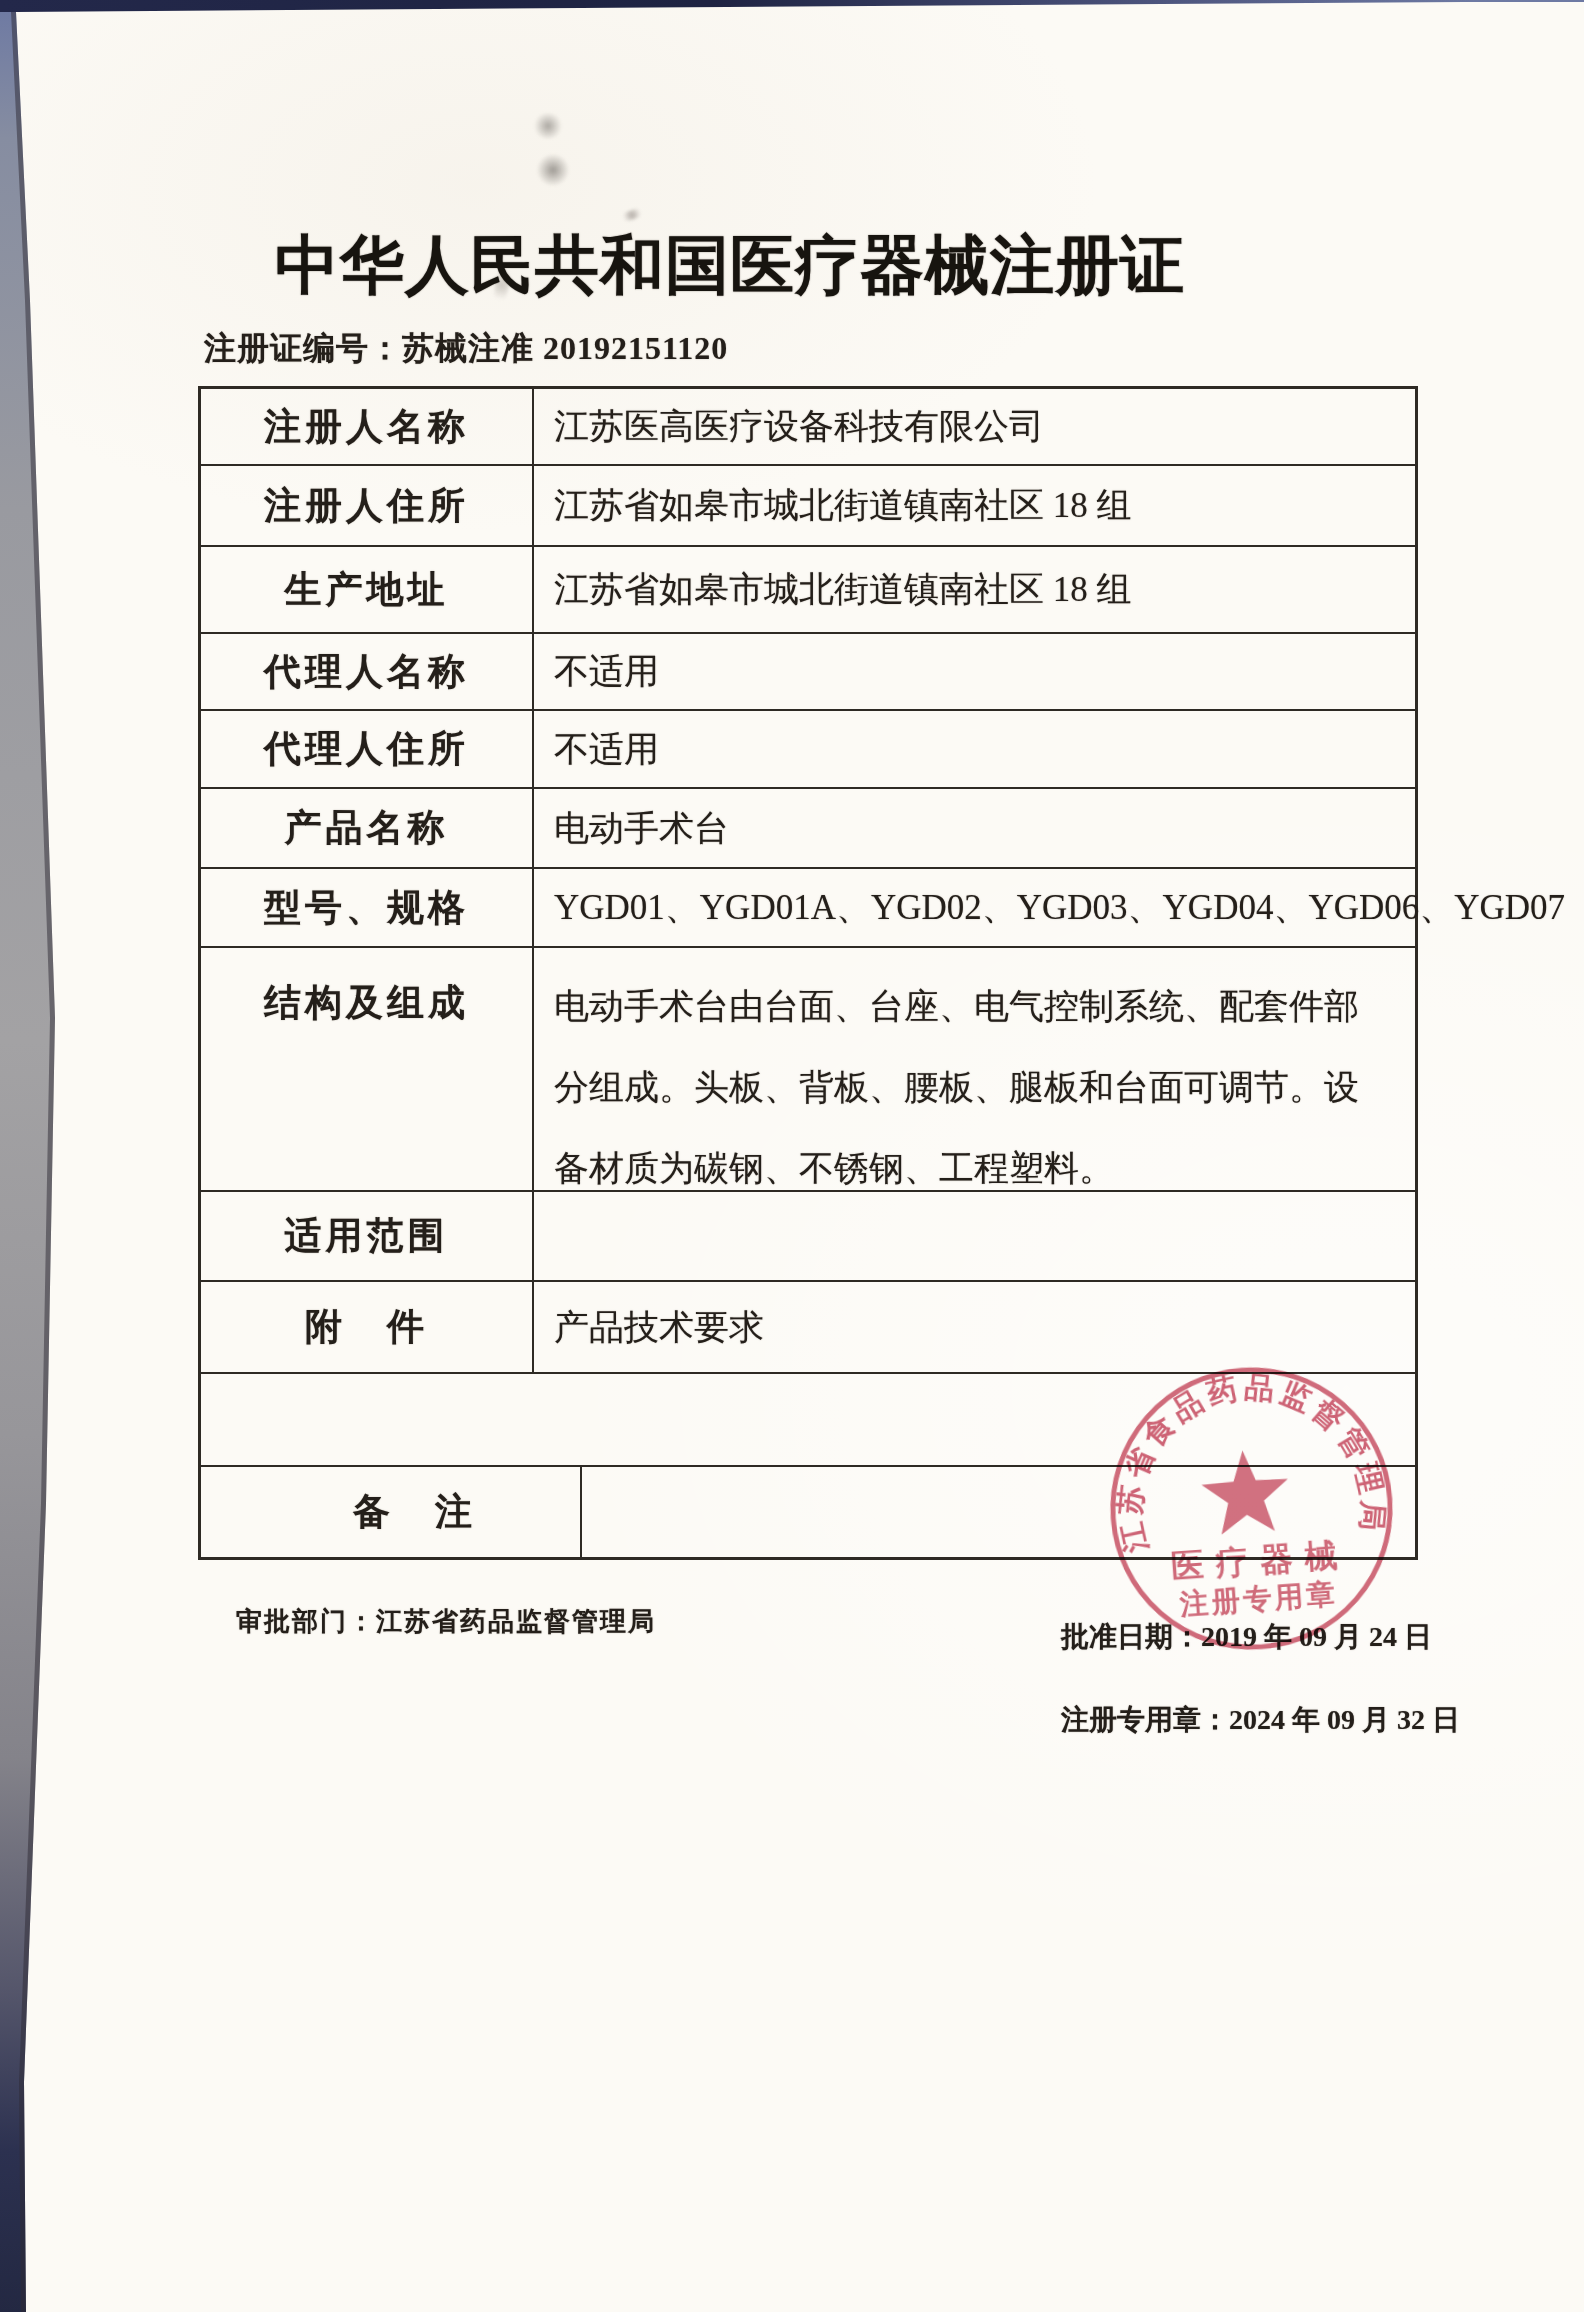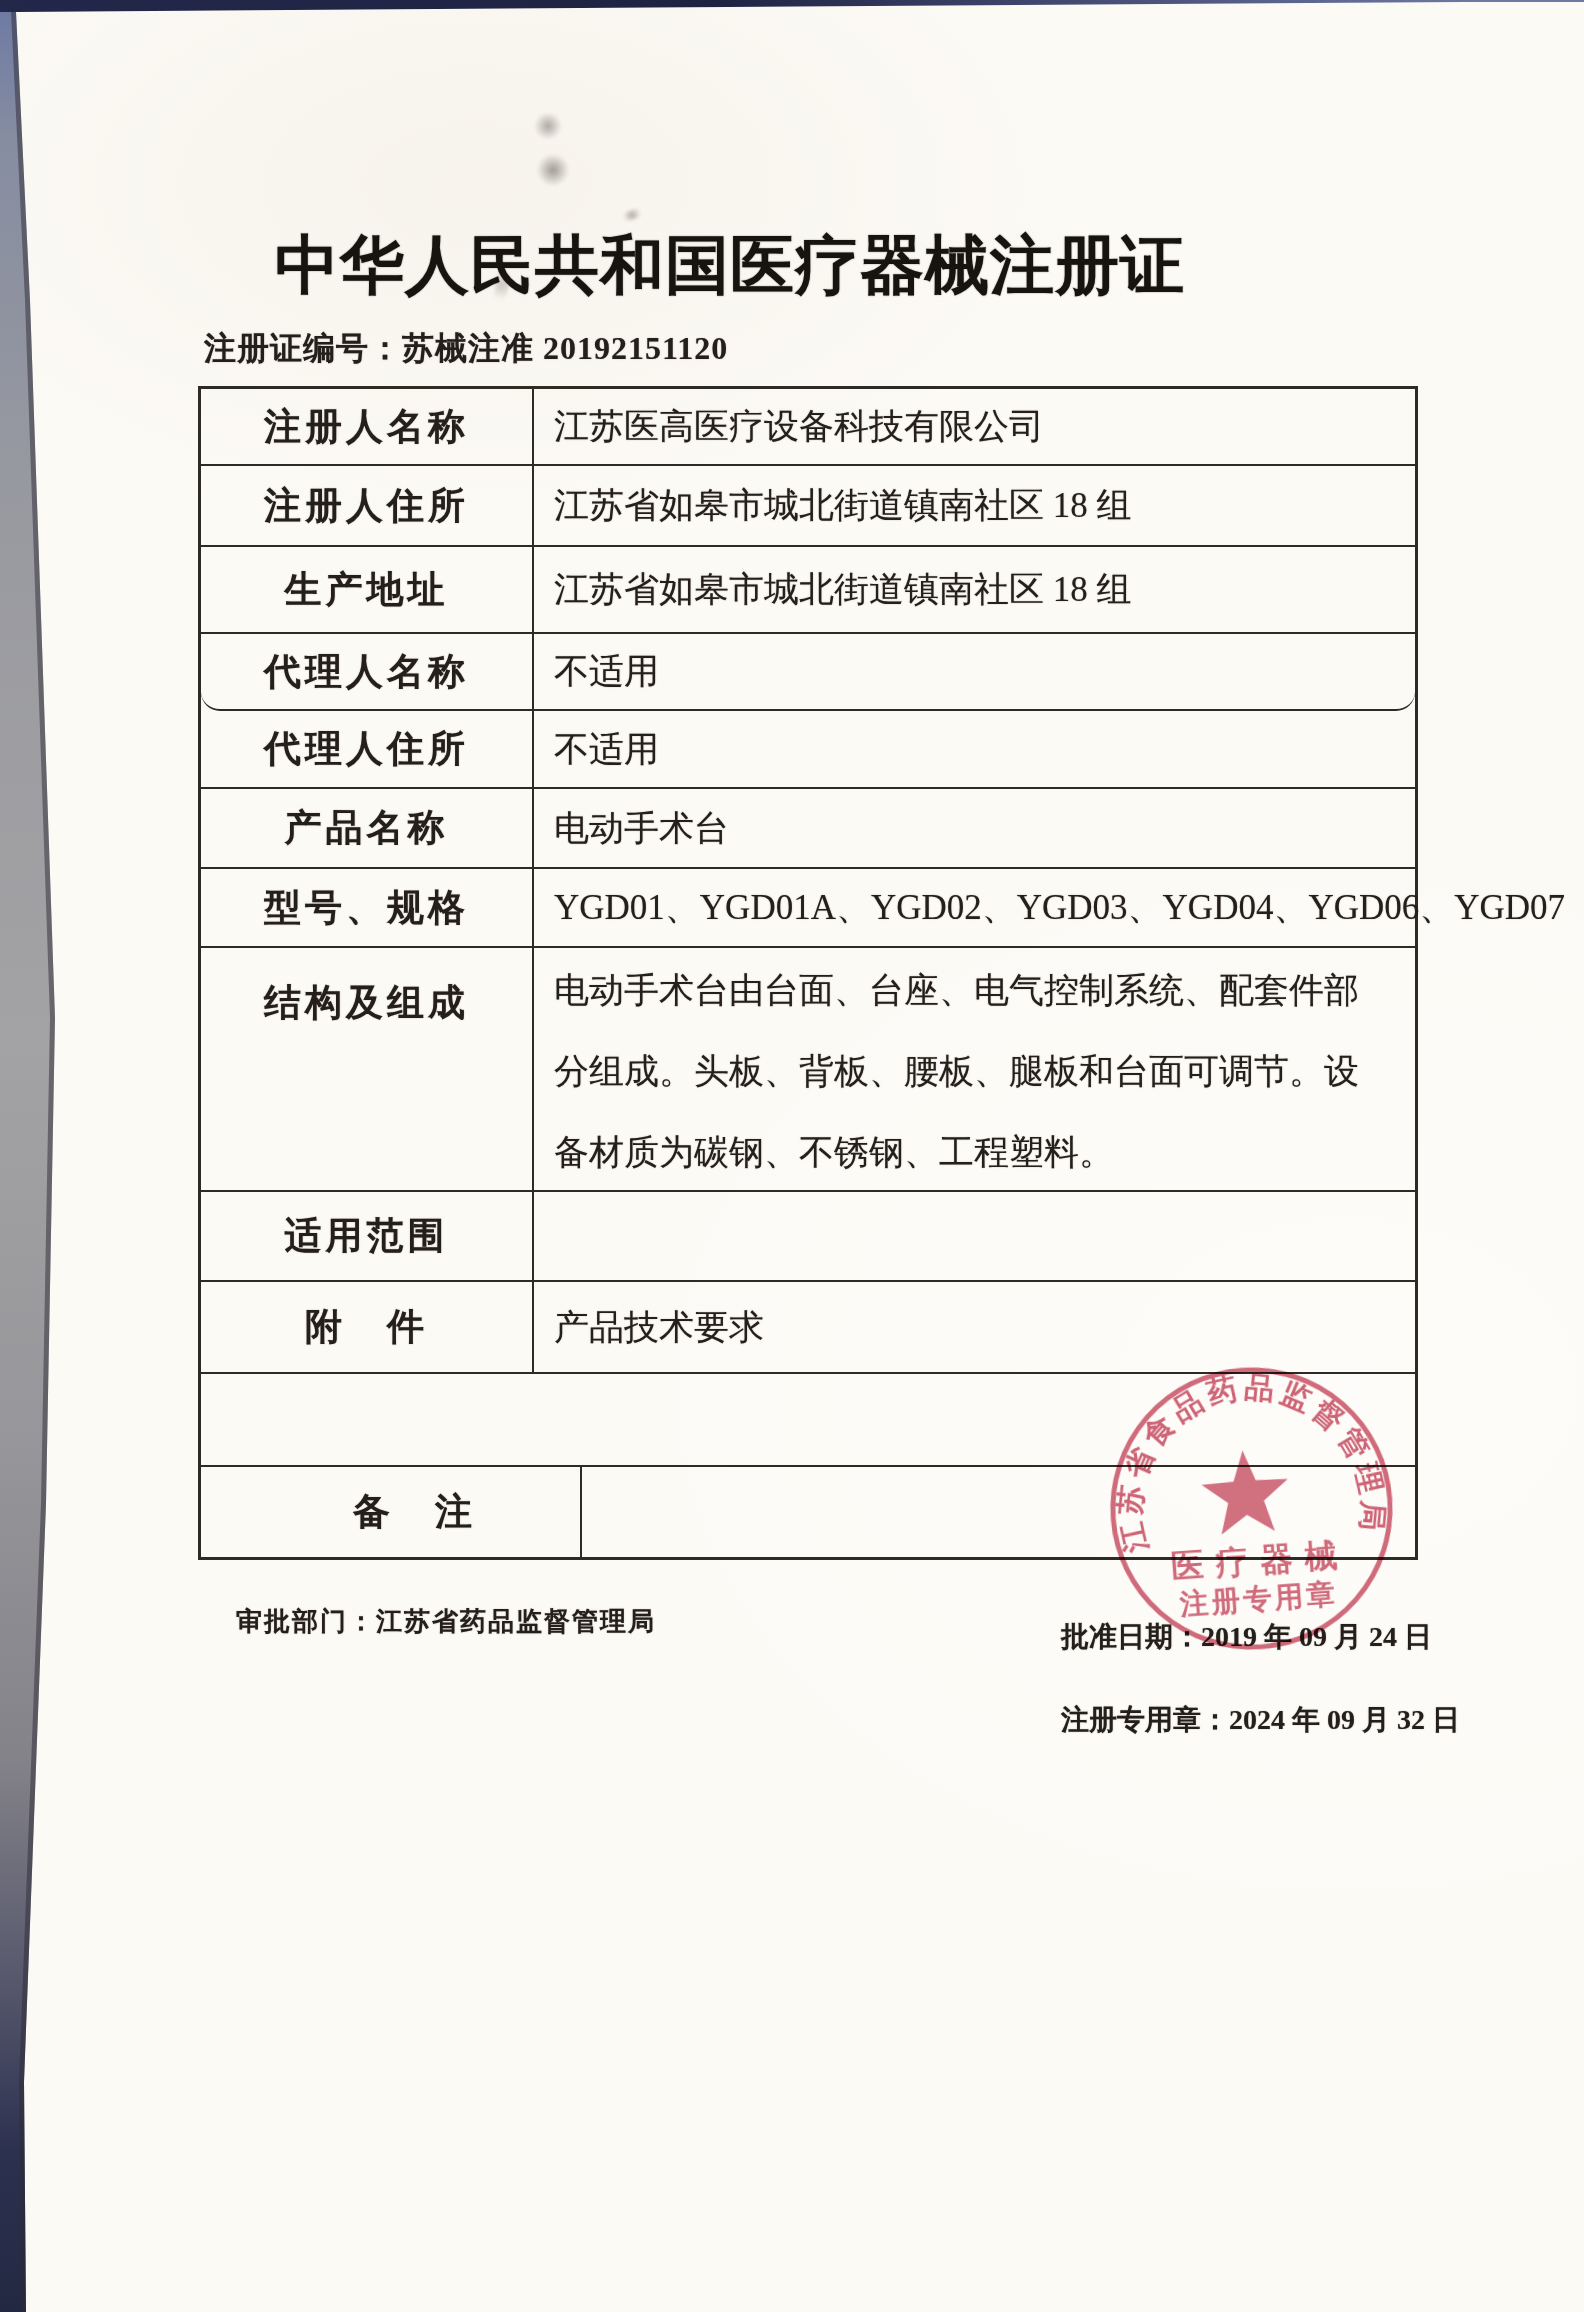--- a/index.html
+++ b/index.html
@@ -48,25 +48,25 @@
     background:transparent;
   }
   .trow{display:flex;border-bottom:2px solid #2e2a24;box-sizing:border-box;}
   .trow:last-child{border-bottom:none;}
   .lcell{
     width:333px;flex:0 0 333px;border-right:2px solid #2e2a24;box-sizing:border-box;
     display:flex;align-items:center;justify-content:center;
     font-size:37px;font-weight:bold;letter-spacing:4px;white-space:nowrap;
   }
   .vcell{flex:1;display:flex;align-items:center;padding-left:20px;font-size:35px;box-sizing:border-box;white-space:nowrap;}
-  .r1{height:77px;}.r2{height:81px;}.r3{height:87px;}.r4{height:77px;border-radius:19px;}
+  .r1{height:77px;}.r2{height:81px;}.r3{height:87px;}.r4{height:77px;}
   .r5{height:78px;}.r6{height:80px;}.r7{height:79px;}.r8{height:244px;}
   .r9{height:90px;}.r10{height:92px;}.r11{height:93px;}.r12{height:90px;padding-left:48px;}
   .r8 .lcell{align-items:flex-start;padding-top:30px;}
-  .r8 .vcell{display:block;padding-top:2px;line-height:81px;}
+  .r8 .vcell{display:block;padding-top:18px;line-height:81px;}
   .r8 .vline{display:block;}
 
   .dept{position:absolute;left:236px;top:1604px;font-size:26px;font-weight:bold;letter-spacing:2px;white-space:nowrap;}
   .date1{position:absolute;left:1061px;top:1618px;font-size:28px;font-weight:bold;white-space:nowrap;}
   .date2{position:absolute;left:1061px;top:1701px;font-size:28px;font-weight:bold;white-space:nowrap;}
 
   .stamp{
     position:absolute;left:1103px;top:1360px;width:297px;height:297px;
     transform:rotate(-4deg);
     mix-blend-mode:multiply;opacity:.92;filter:blur(0.4px);

